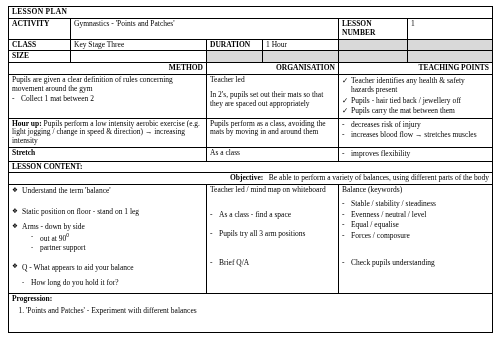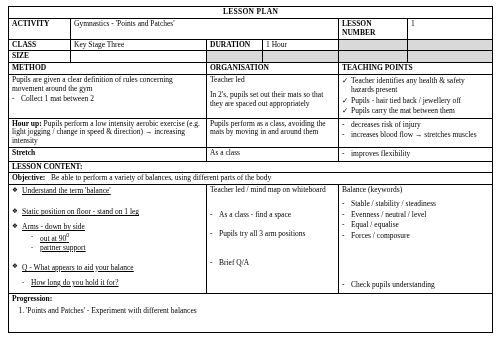--- a/index.html
+++ b/index.html
@@ -24,52 +24,52 @@
   table.doc td{
     border:1px solid #000;
     vertical-align:top;
     padding:1px 3px 1px 3px;
     line-height:1.18;
     font-size:7.5px;
   }
   .b{font-weight:bold;}
   .shade{background:#d9d9d9;}
   .title{
-    text-align:center;
+    text-align:left;
     font-weight:bold;
     font-size:8px;
     letter-spacing:.3px;
   }
-  .hdrrow td{font-weight:bold;text-align:left;}
+  .hdrrow td{font-weight:bold;text-align:right;}
   .lbl{font-weight:bold;}
   ul.tick,ul.dash,ul.plain{
     margin:0;padding:0;list-style:none;
   }
   ul.tick li,ul.dash li,ul.plain li{
     position:relative;
     padding-left:9px;
     margin:0 0 1.5px 0;
     line-height:1.2;
   }
   ul.tick li:before{content:"\2713";position:absolute;left:0;top:0;}
   ul.dash li:before{content:"-";position:absolute;left:0;top:0;}
   ul.hollow li{position:relative;padding-left:10px;margin:0 0 2px 0;line-height:1.2;}
-  ul.hollow{margin:0;padding:0;list-style:none;text-decoration:underline;}
+  ul.hollow{margin:0;padding:0;list-style:none;}
   ul.hollow li:before{content:"\2756";position:absolute;left:0;top:-0.5px;font-size:6.5px;}
   ul.sub{margin:2px 0 5px 0;padding:0;list-style:none;}
   ul.sub li{position:relative;padding-left:9px;margin:0 0 1px 0;line-height:1.2;}
   ul.sub li:before{content:"-";position:absolute;left:0;top:0;}
   ul.sub2{margin:1px 0 0 9px;padding:0;list-style:none;}
   ul.sub2 li{position:relative;padding-left:9px;margin:0;line-height:1.2;}
   ul.sub2 li:before{content:"-";position:absolute;left:0;top:0;}
   .spacer{height:6px;}
   .sup{vertical-align:super;font-size:5.5px;}
   ol.prog{margin:2px 0 16px 14px;padding:0;}
   ol.prog li{margin:0;line-height:1.2;}
-  .objrow td{padding-top:1px;padding-bottom:1px;}
+  .objrow td{padding-top:1px;padding-bottom:1px;text-align:right;}
   .vtop{vertical-align:top;}
 </style>
 </head>
 <body>
 
 <div class="page">
   <table class="doc">
     <colgroup>
       <col style="width:62px">
       <col style="width:136px">
@@ -206,21 +206,21 @@
         </ul>
       </td>
       <td colspan="2" class="vtop">
         <div>Balance (keywords)</div>
         <ul class="dash" style="margin-top:4px">
           <li>Stable / stability / steadiness</li>
           <li>Evenness / neutral / level</li>
           <li>Equal / equalise</li>
           <li>Forces / composure</li>
         </ul>
-        <ul class="dash" style="margin-top:40px">
+        <ul class="dash" style="margin-top:18px">
           <li>Check pupils understanding</li>
         </ul>
       </td>
     </tr>
 
     <tr>
       <td colspan="6" style="height:26px">
         <div class="b">Progression:</div>
         <ol class="prog">
           <li>'Points and Patches' - Experiment with different balances</li>

